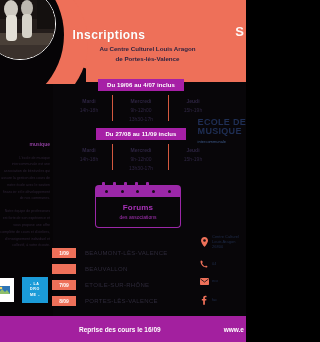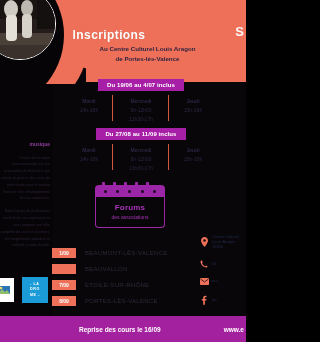--- a/index.html
+++ b/index.html
@@ -98,21 +98,21 @@
   
   .emblem{
     position:absolute;right:0px;top:118px;z-index:6;text-align:left;
     color:#1f2f55;
   }
   .emblem .e1{font-size:9px;font-weight:bold;line-height:1.05;letter-spacing:.3px;}
   .emblem .e2{font-size:4px;color:#3d5a8a;margin-top:2px;}
 
   
   .cal{
-    position:absolute;left:95px;top:185px;width:70px;z-index:5;
+    position:absolute;left:95px;top:185px;width:86px;z-index:5;
   }
   .cal-top{
     position:relative;height:12px;background:#9b27a8;
     border-radius:4px 4px 0 0;display:flex;align-items:center;
     justify-content:space-around;padding:0 4px;box-sizing:border-box;
   }
   .cal-ring{
     position:absolute;top:-3px;width:2.5px;height:6px;background:#9b27a8;
     border-radius:1px;
   }
@@ -250,20 +250,25 @@
         <span class="dt">9h-12h00</span>
         <span class="dt">13h30-17h</span>
       </div>
       <div class="day">
         <span class="dn">Jeudi</span>
         <span class="dt">15h-19h</span>
       </div>
     </div>
   </div>
 
+  <div class="emblem">
+    <div class="e1">ECOLE DE</div>
+    <div class="e1">MUSIQUE</div>
+    <div class="e2">intercommunale</div>
+  </div>
 
   <div class="cal">
     <div class="cal-top">
       <div class="cal-ring" style="left:7px;"></div>
       <div class="cal-ring" style="left:18px;"></div>
       <div class="cal-ring" style="left:29px;"></div>
       <div class="cal-ring" style="left:40px;"></div>
       <div class="cal-ring" style="left:51px;"></div>
       <div class="cal-hole"></div>
       <div class="cal-hole"></div>

